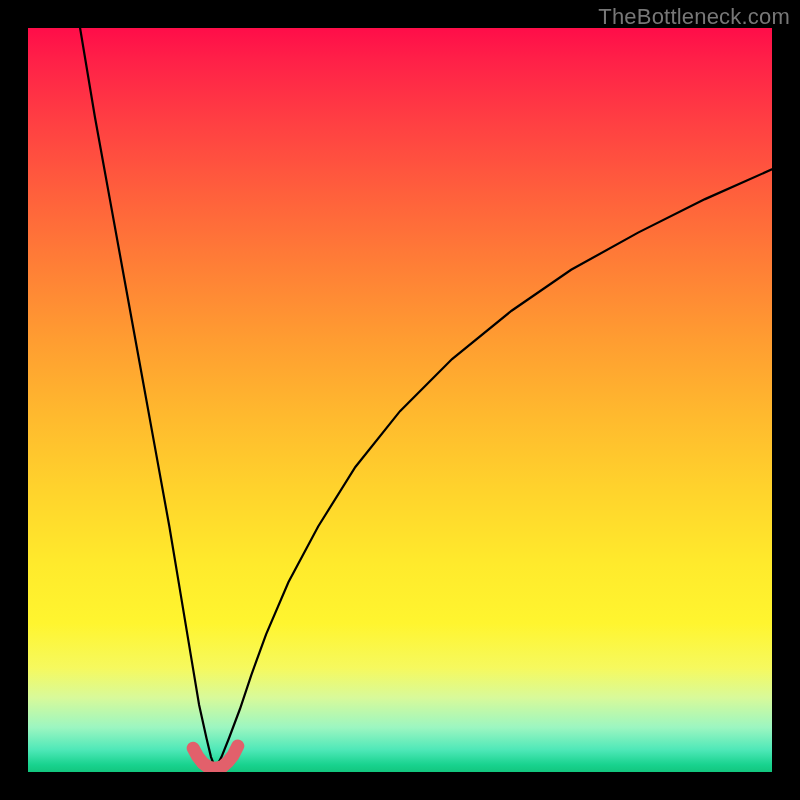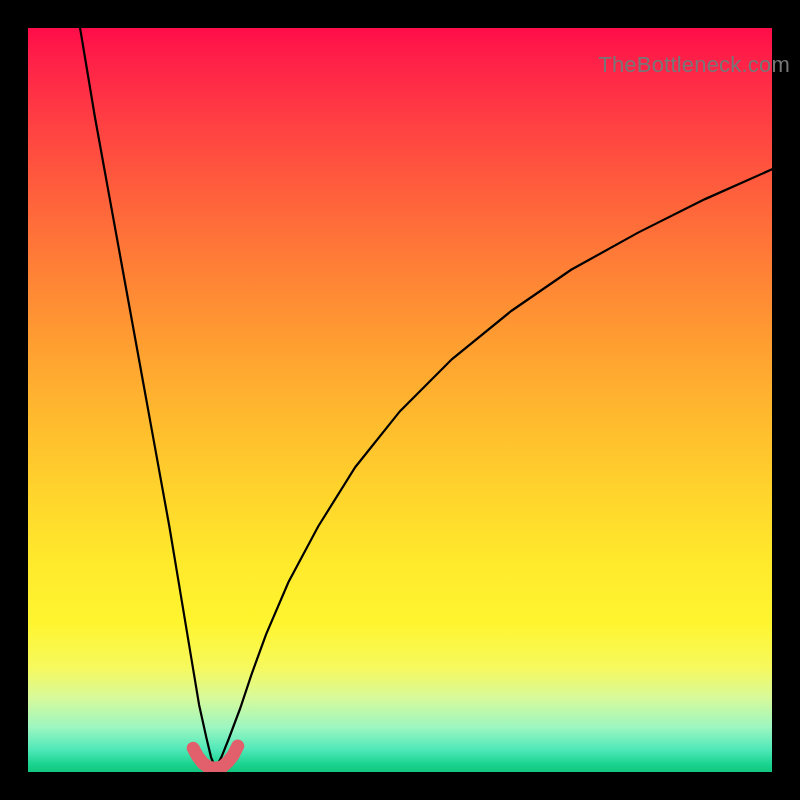--- a/index.html
+++ b/index.html
@@ -54,21 +54,20 @@
     height: 100%;
   }
   .watermark {
     position: absolute;
     top: 4px;
     right: 10px;
     color: #777;
     font-size: 22px;
     letter-spacing: 0.2px;
     user-select: none;
-    margin-top: 48px;
   }
 </style>
 </head>
 <body>
 
 <div class="frame">
 
   <div class="plot-area">
     <div class="gradient-bg"></div>
     <svg class="overlay-svg" viewBox="0 0 744 744" preserveAspectRatio="none">

